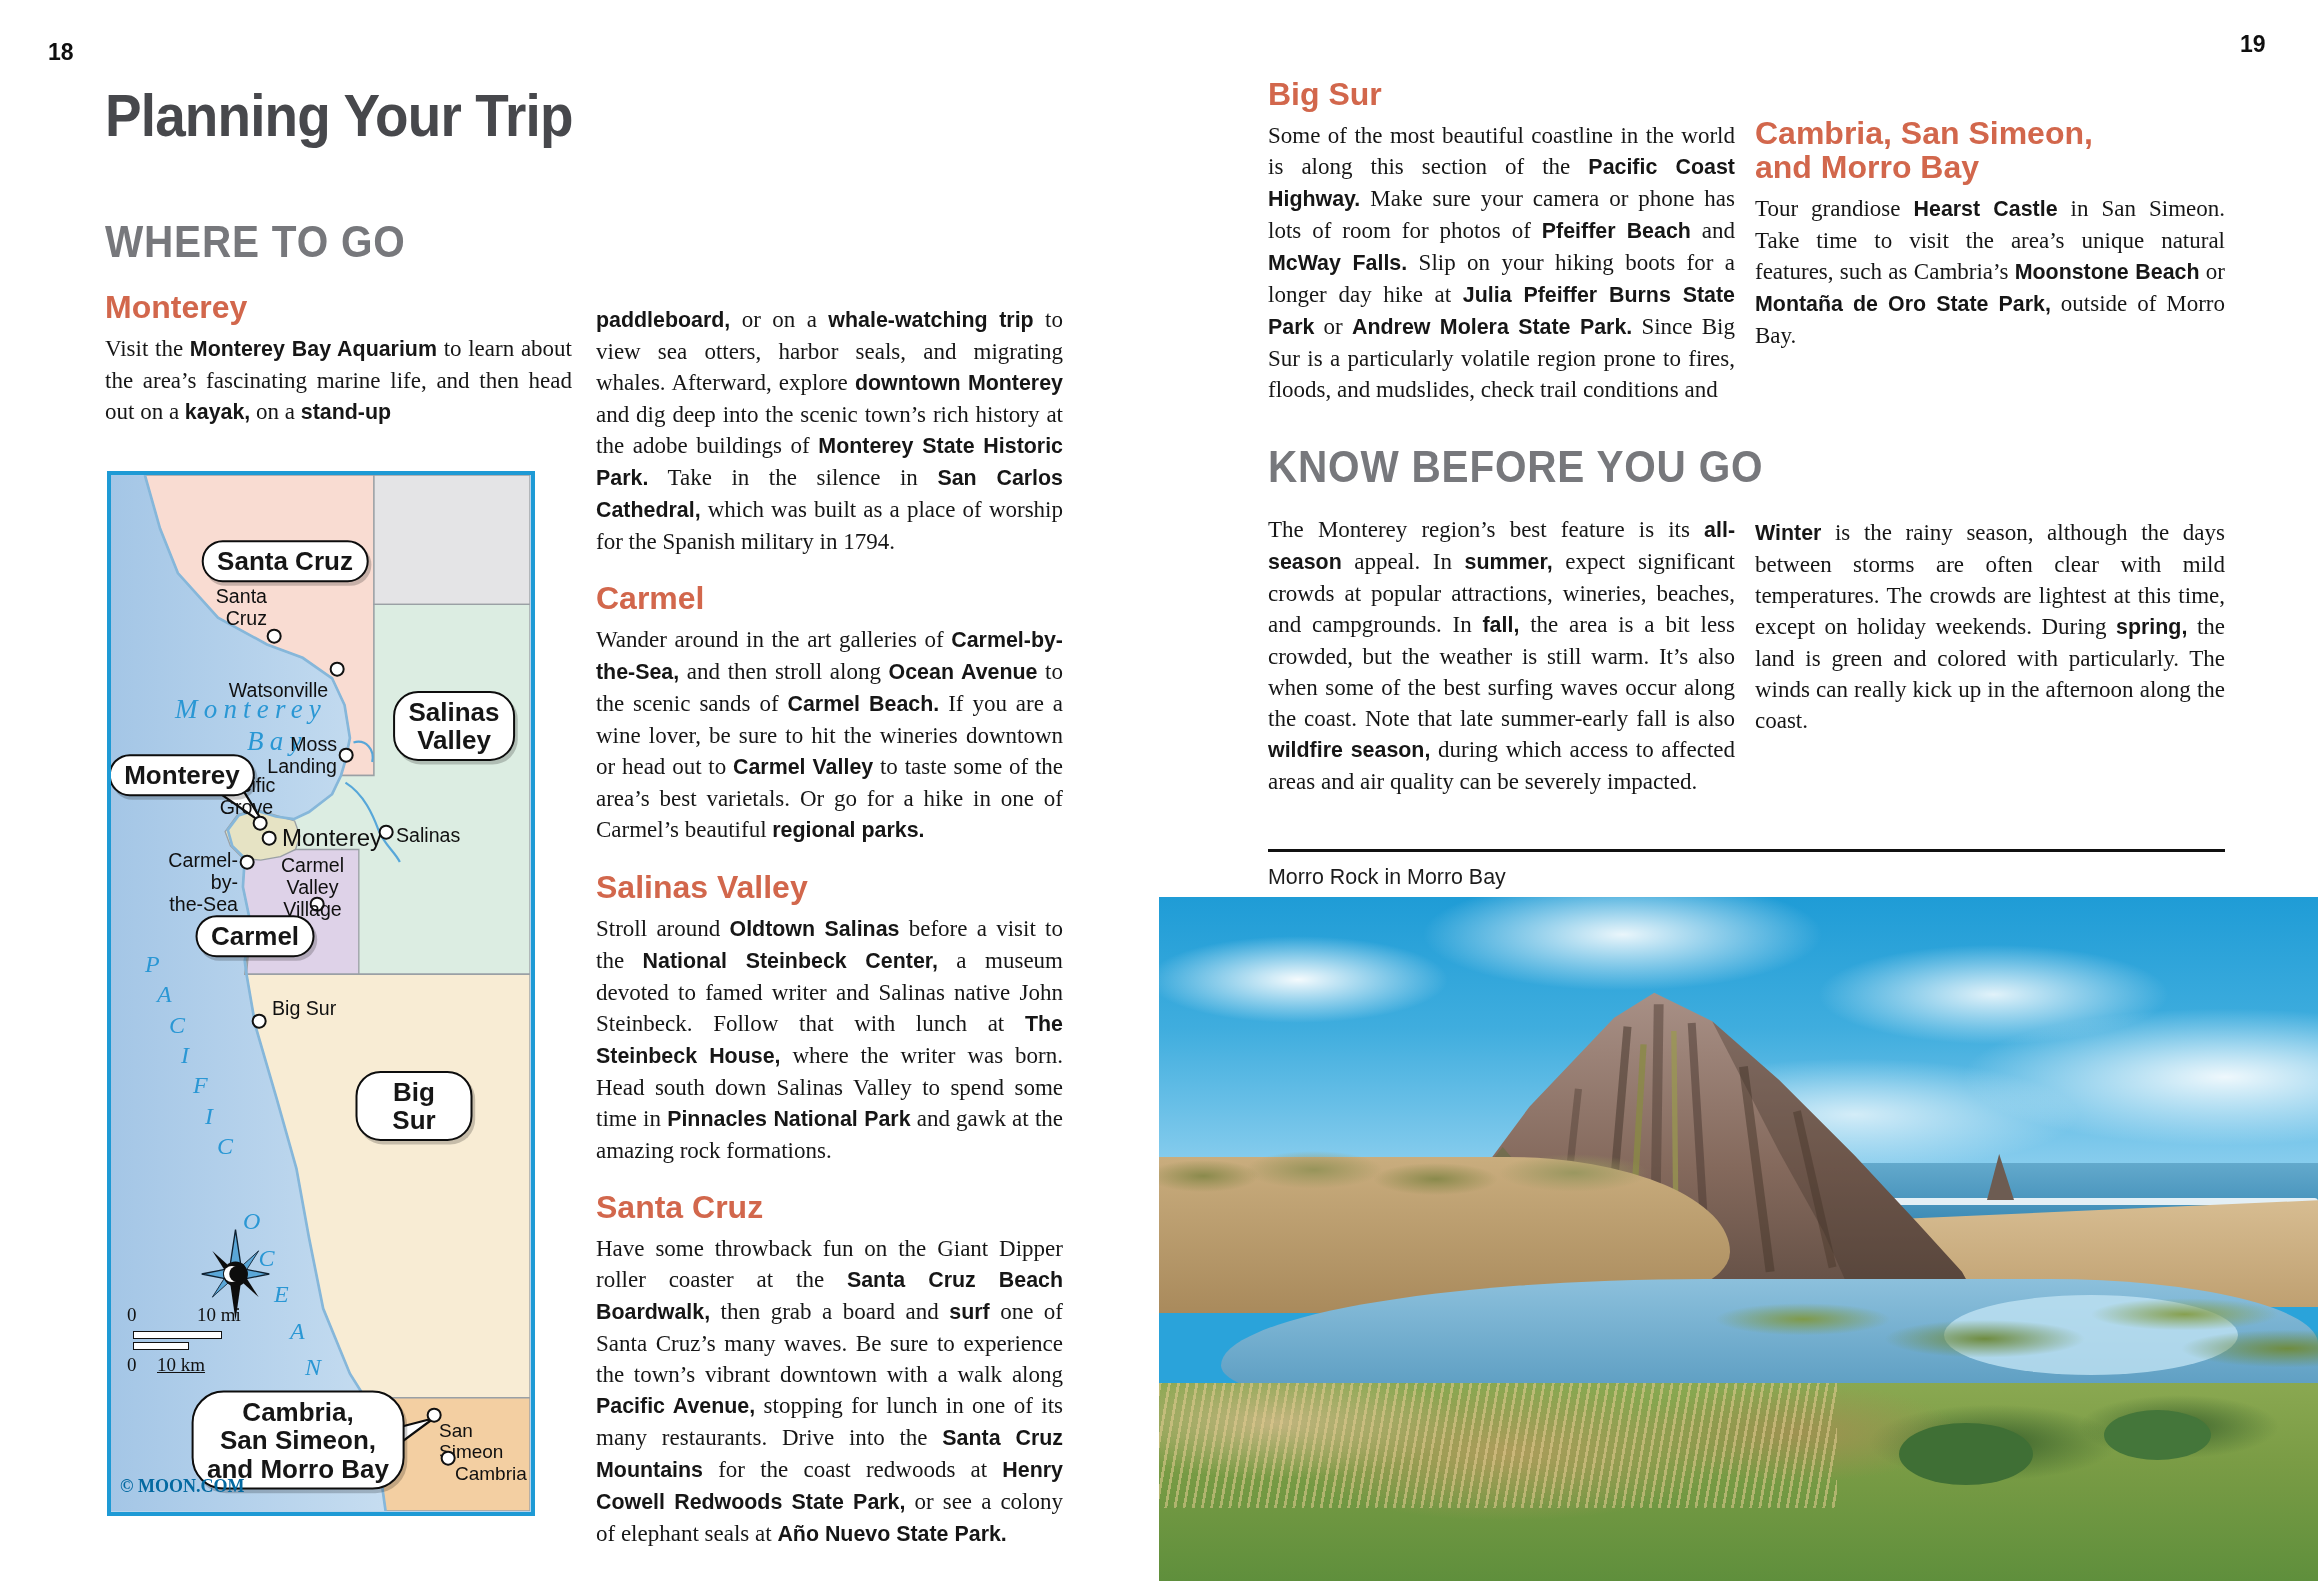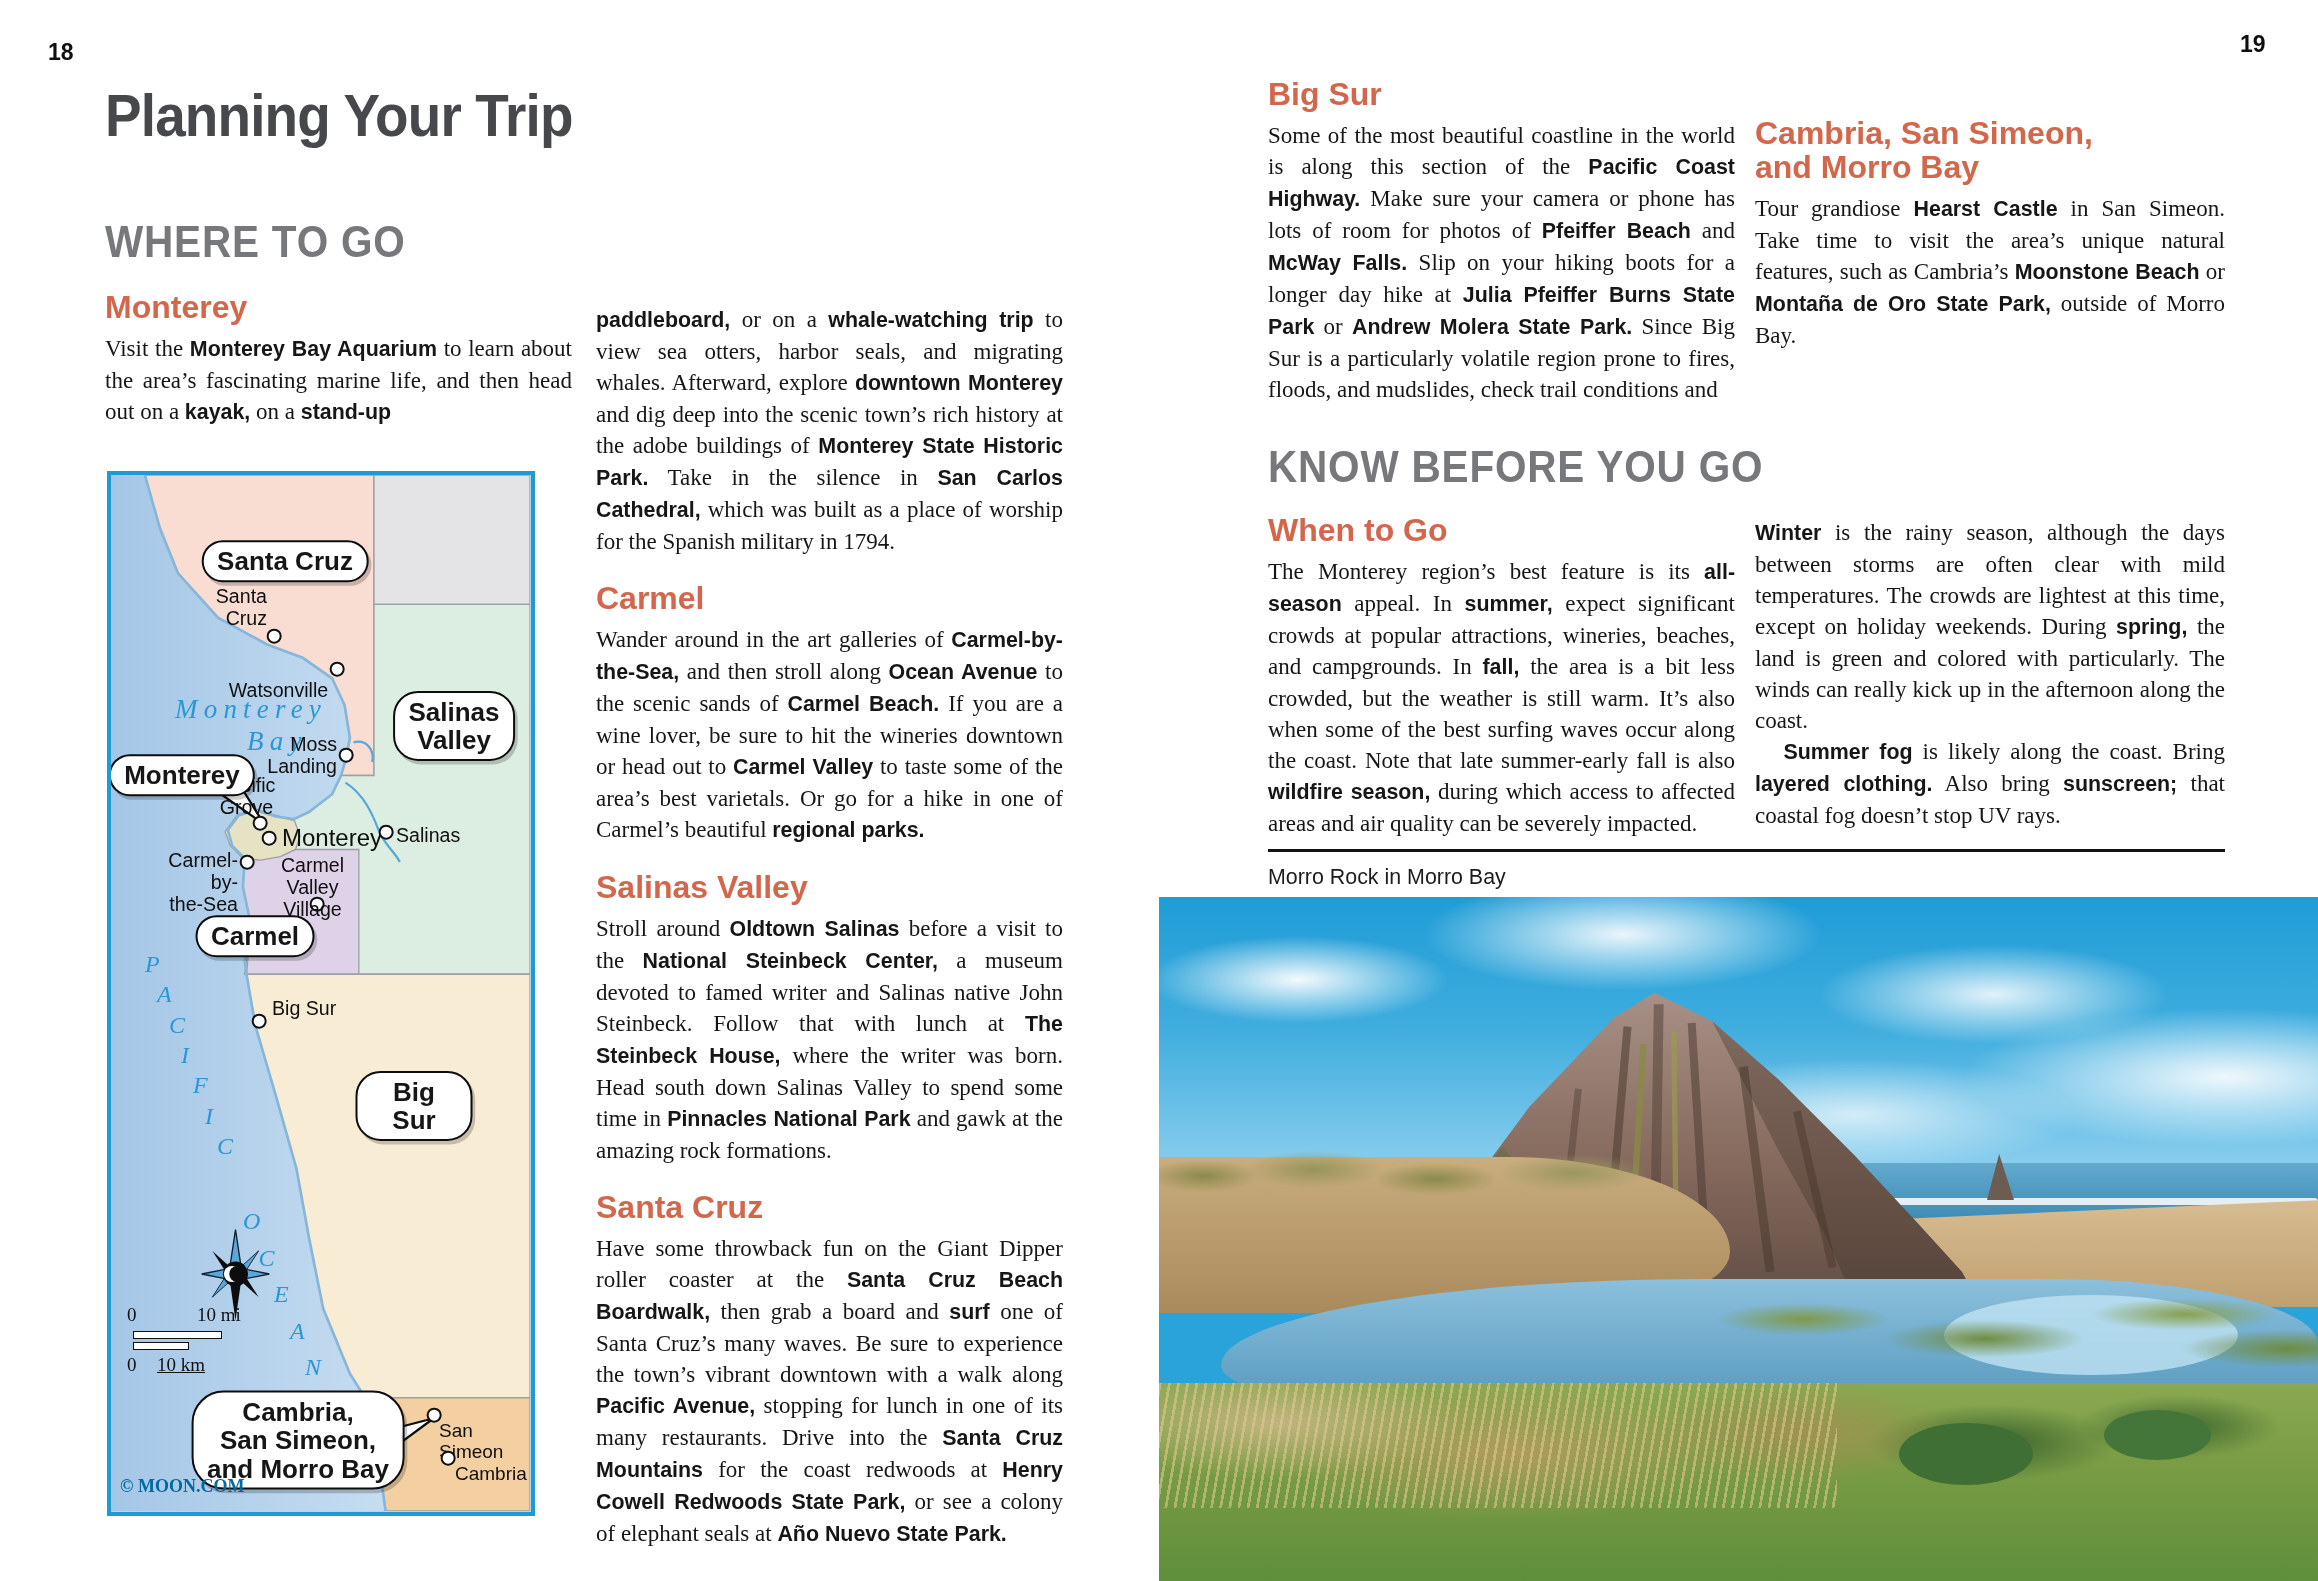--- a/index.html
+++ b/index.html
@@ -195,27 +195,25 @@
 
   <div class="col" style="left:1755px;top:87px;width:470px;">
     <div class="h3" style="margin-top:30px;">Cambria, San Simeon,
 and Morro Bay</div>
     <p><span>Tour grandiose </span><span class="bd">Hearst Castle</span><span> in San Simeon. Take time to visit the area’s unique natural features, such as Cambria’s </span><span class="bd">Moonstone Beach</span><span> or </span><span class="bd">Montaña de Oro State Park,</span><span> outside of Morro Bay.</span></p>
   </div>
 
   <div class="abs kicker" style="left:1268px;top:441px;">KNOW BEFORE YOU GO</div>
 
   <div class="col" style="left:1268px;top:514px;width:467px;">
-    <div class="h3 first">When to Go</div>
     <p><span>The Monterey region’s best feature is its </span><span class="bd">all-season</span><span> appeal. In </span><span class="bd">summer,</span><span> expect significant crowds at popular attractions, wineries, beaches, and campgrounds. In </span><span class="bd">fall,</span><span> the area is a bit less crowded, but the weather is still warm. It’s also when some of the best surfing waves occur along the coast. Note that late summer-early fall is also </span><span class="bd">wildfire season,</span><span> during which access to affected areas and air quality can be severely impacted.</span></p>
   </div>
 
   <div class="col" style="left:1755px;top:517px;width:470px;">
     <p><span class="bd">Winter</span><span> is the rainy season, although the days between storms are often clear with mild temperatures. The crowds are lightest at this time, except on holiday weekends. During </span><span class="bd">spring,</span><span> the land is green and colored with particularly. The winds can really kick up in the afternoon along the coast.</span></p>
-    <p class="indent"><span class="bd">Summer fog</span><span> is likely along the coast. Bring </span><span class="bd">layered clothing.</span><span> Also bring </span><span class="bd">sunscreen;</span><span> that coastal fog doesn’t stop UV rays.</span></p>
   </div>
 
   <div class="abs rule" style="left:1268px;top:849px;width:957px;height:2.7px;"></div>
   <div class="abs caption" style="left:1268px;top:865px;">Morro Rock in Morro Bay</div>
 
   <div class="photo">
     <div style="left:0;top:0;width:1159px;height:375px;background:
       radial-gradient(ellipse 214px 62px at 12% 22%, rgba(255,255,255,.95), rgba(255,255,255,0) 70%),
       radial-gradient(ellipse 285px 80px at 40% 10%, rgba(255,255,255,.9), rgba(255,255,255,0) 70%),
       radial-gradient(ellipse 250px 71px at 72% 26%, rgba(255,255,255,.85), rgba(255,255,255,0) 70%),

